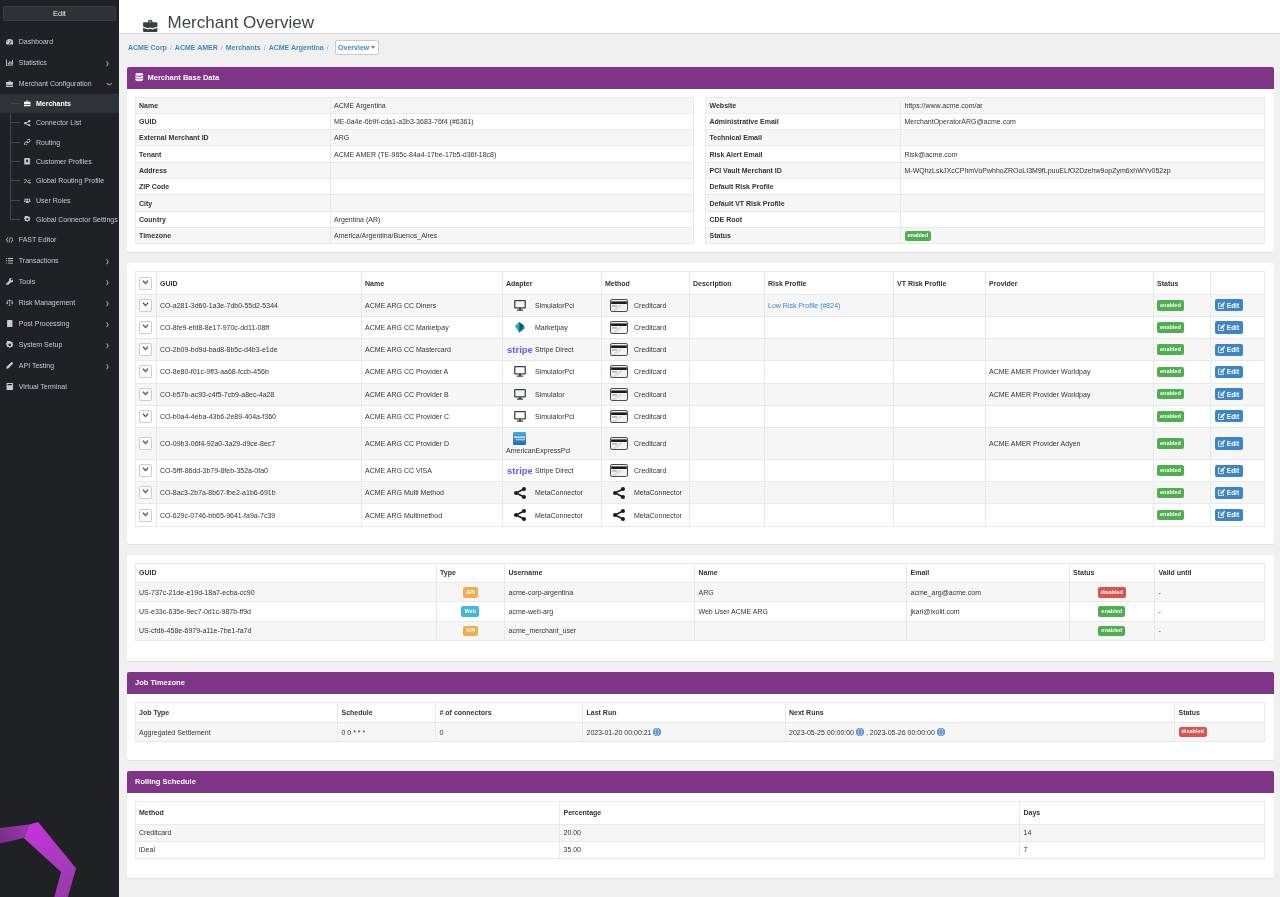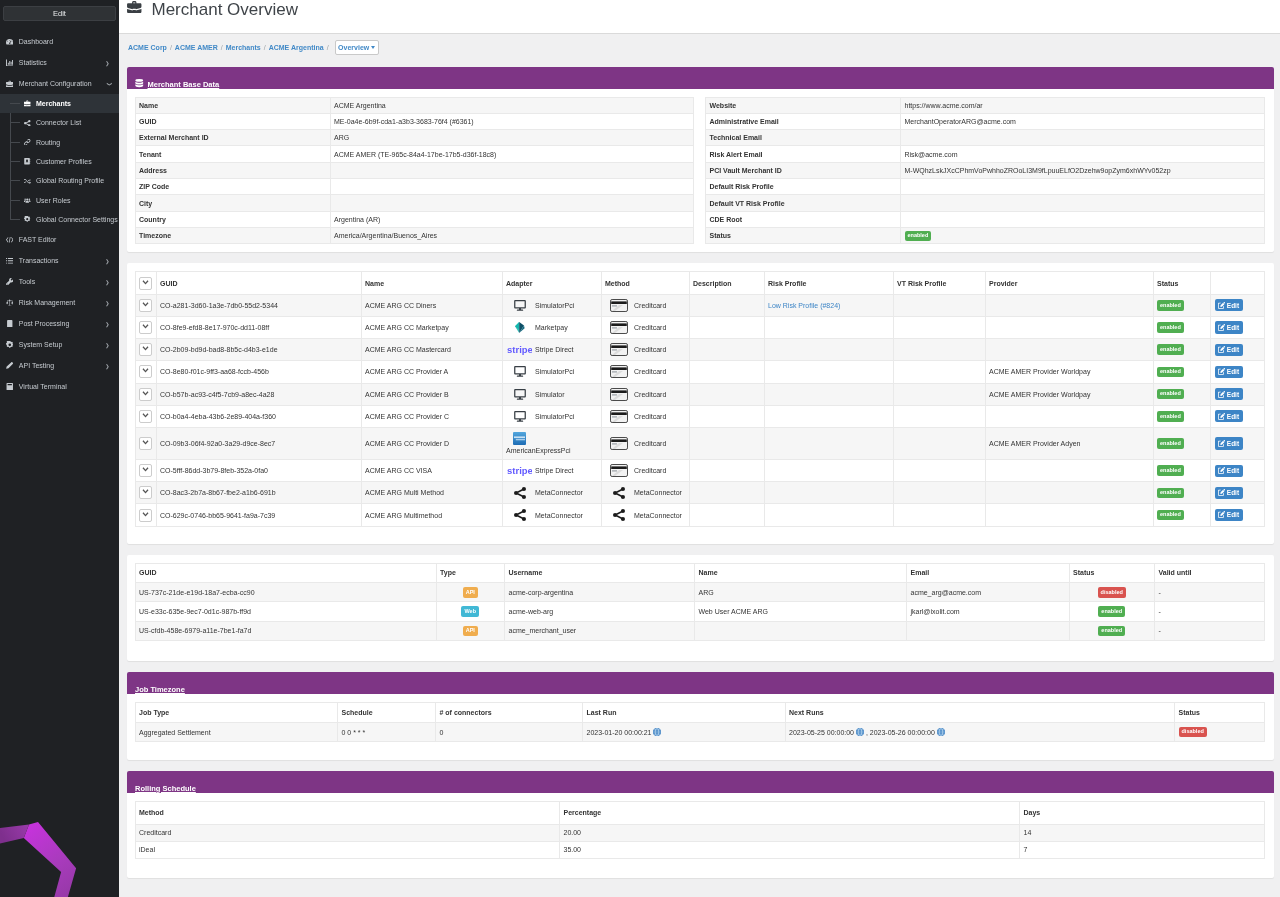--- a/index.html
+++ b/index.html
@@ -22,32 +22,32 @@
 .sub .nav-item .lbl { margin-left:5px; }
 .sub .nav-item.active { background:#2e3338; color:#fff; font-weight:bold; }
 .treeline { position:absolute; left:10px; top:0; bottom:9px; width:1px; background:#45494e; }
 .sub .nav-item:before { content:""; position:absolute; left:10px; width:10px; height:1px; background:#45494e; }
 svg.icn { display:block; }
 
 .logo-chev { position:fixed; left:0; bottom:0; z-index:6; }
 
 
 .main { margin-left:119px; }
-.topbar { height:33.5px; background:#fff; border-bottom:1px solid #dadada; display:flex; align-items:flex-start; padding-left:8px; }
+.topbar { height:33.5px; background:#fff; border-bottom:1px solid #dadada; display:flex; align-items:flex-end; padding-left:24px; }
 .topbar .t-ic { color:#3f4449; display:flex; }
 .topbar .title { font-size:17px; font-weight:normal; color:#3f4449; margin-left:10px; letter-spacing:0px; }
 .crumbs { height:33px; display:flex; align-items:center; padding-left:9px; padding-bottom:5px; font-size:7px; font-weight:bold; }
 .crumbs a { color:#4189c7; text-decoration:none; }
 .crumbs .sep { color:#9aa0a5; margin:0 3px; font-weight:normal; }
 .btn-overview { border:1px solid #c9c9c9; background:#fff; border-radius:2px; color:#4189c7; padding:3px 2.5px; font-weight:bold; font-size:7px; margin-left:3px; }
 .caret { display:inline-block; width:0; height:0; border-left:2.5px solid transparent; border-right:2.5px solid transparent; border-top:3px solid #4189c7; margin-left:2px; vertical-align:1px; }
 
 .content { padding:0 6.5px 0 7.5px; }
 .panel { margin-bottom:11px; background:#fff; border-radius:2px; box-shadow:0 1px 1px rgba(0,0,0,.07); }
-.phead { background:#7e3585; color:#fff; font-weight:bold; font-size:7.5px; height:22px; display:flex; align-items:flex-end; padding:0 8.5px; border-radius:2px 2px 0 0;text-decoration:underline; }
+.phead { background:#7e3585; color:#fff; font-weight:bold; font-size:7.5px; height:22px; display:flex; align-items:center; padding:0 8.5px; border-radius:2px 2px 0 0; }
 .phead .hic { margin-right:4px; display:flex; }
 .pbody { padding:8px 9px 8px 8px; }
 
 table.tbl { width:100%; border-collapse:collapse; border:1px solid #a21caf; font-size:7px; color:#333; margin-bottom:11.5px; }
 table.ct { margin-bottom:9px; }
 table.ut { margin-bottom:11.5px; }
 table.jt { margin-bottom:9.5px; }
 .tbl th, .tbl td { border:1px solid #e9e9e9; text-align:left; padding:0 3.5px; font-size:7px; vertical-align:middle; }
 .tbl th { font-weight:bold; }
 .tbl tr.odd td { background:#f6f6f6; }

